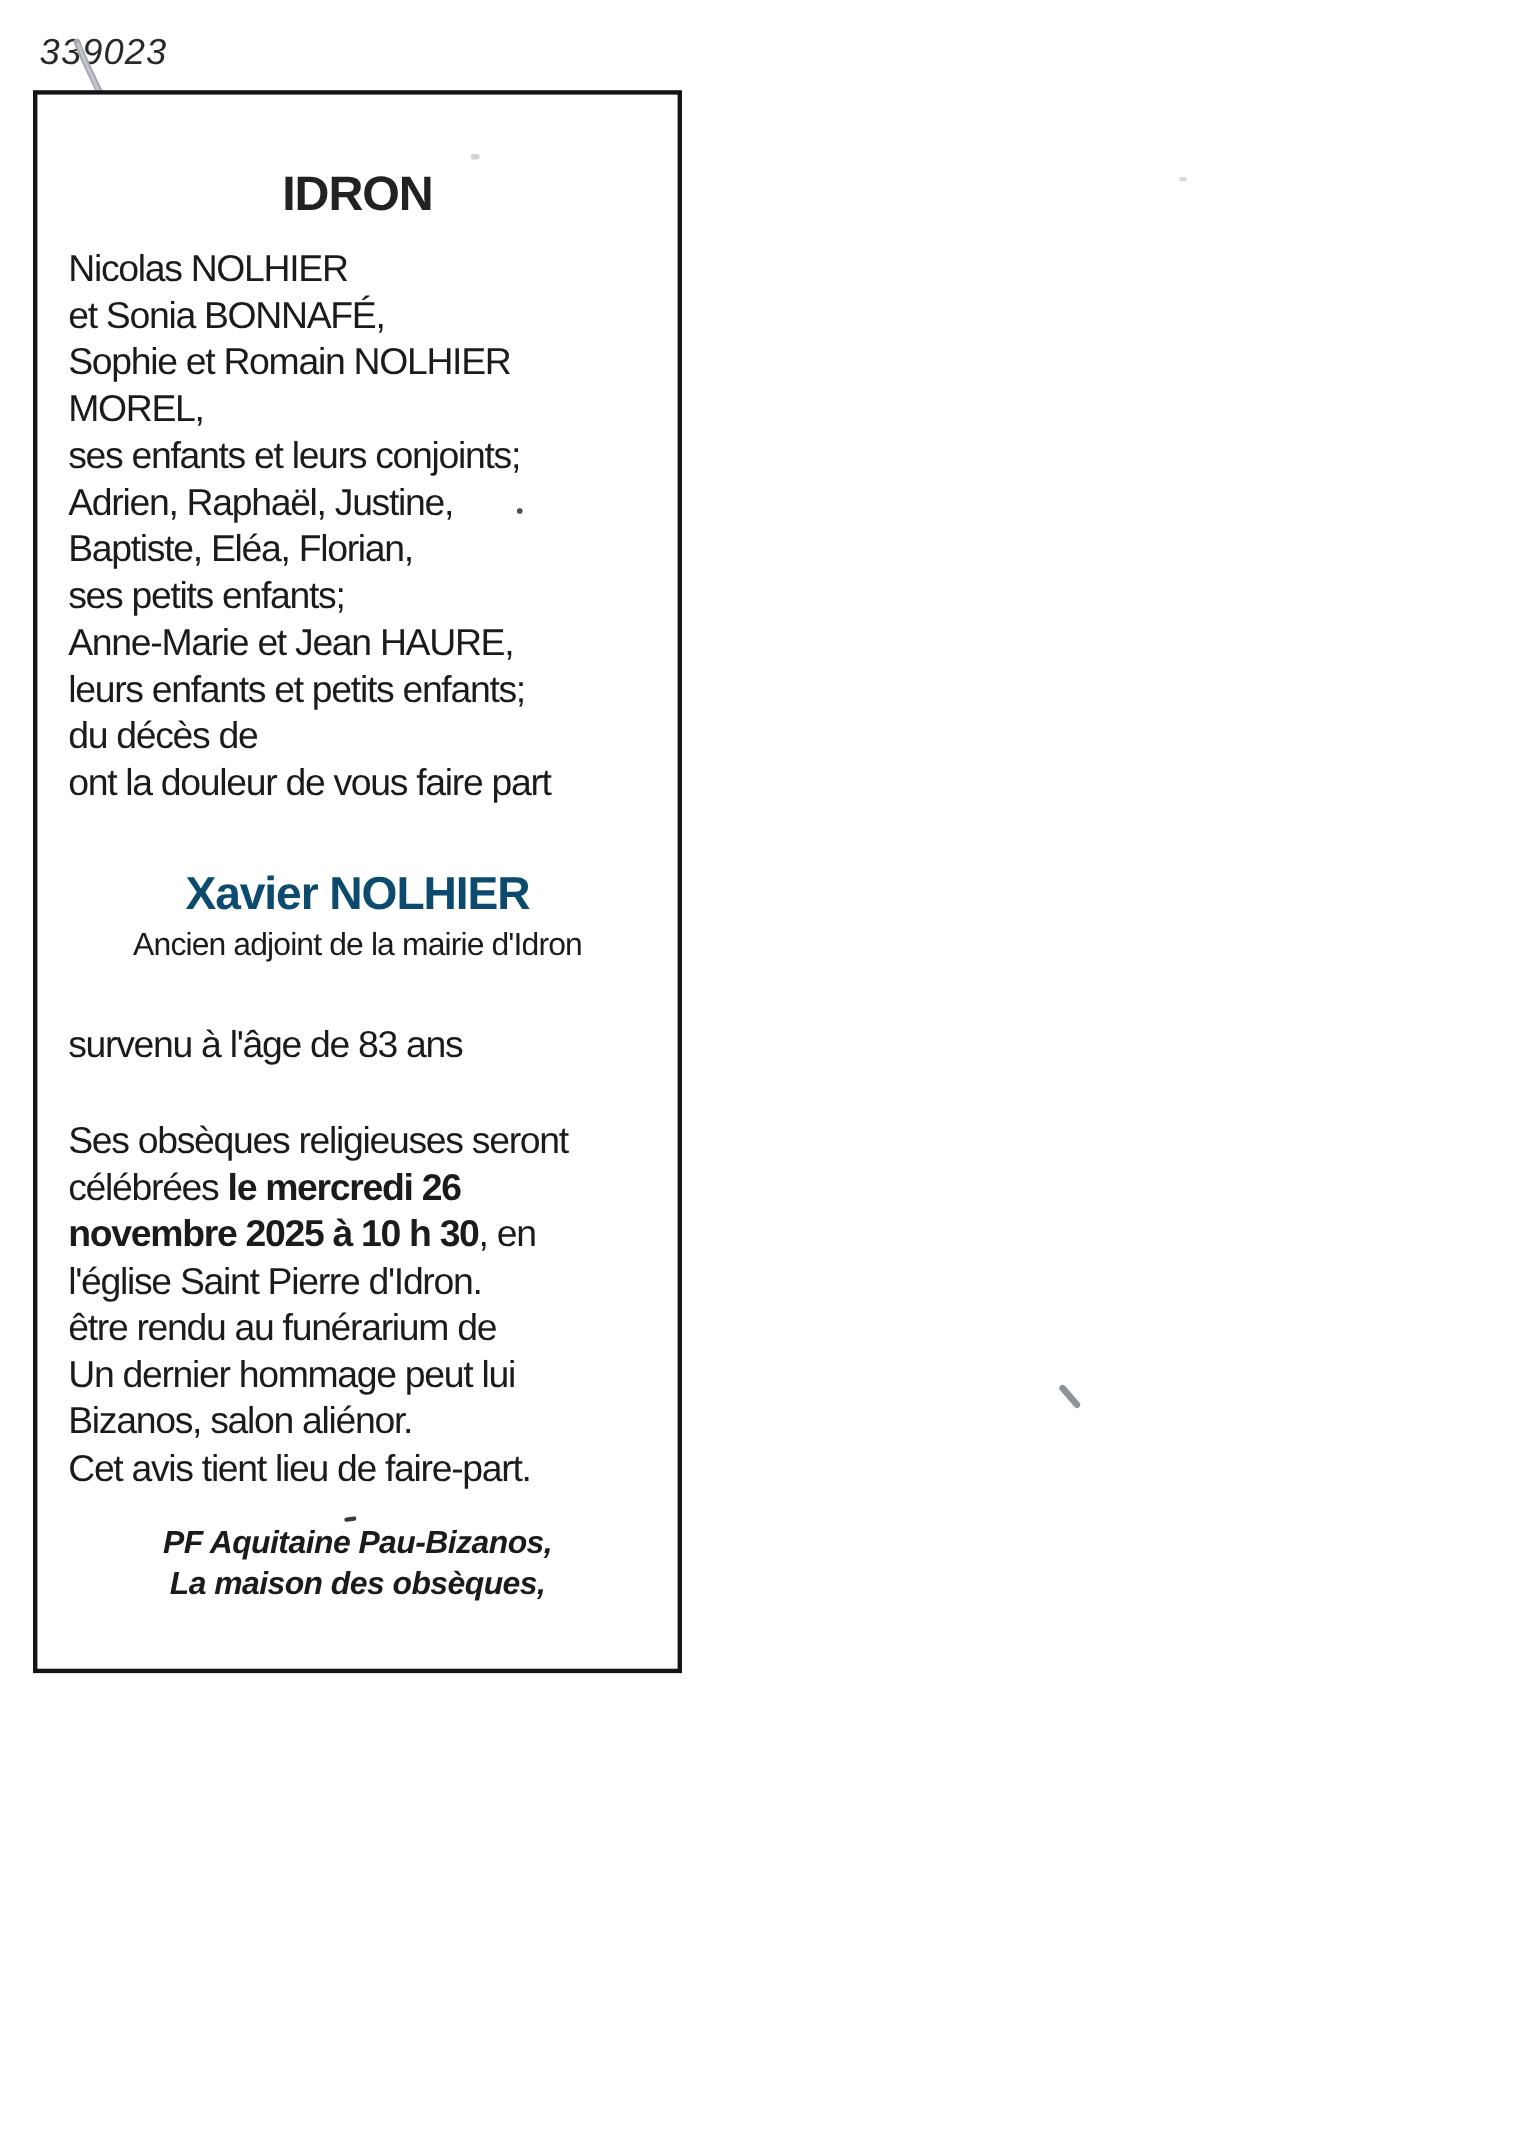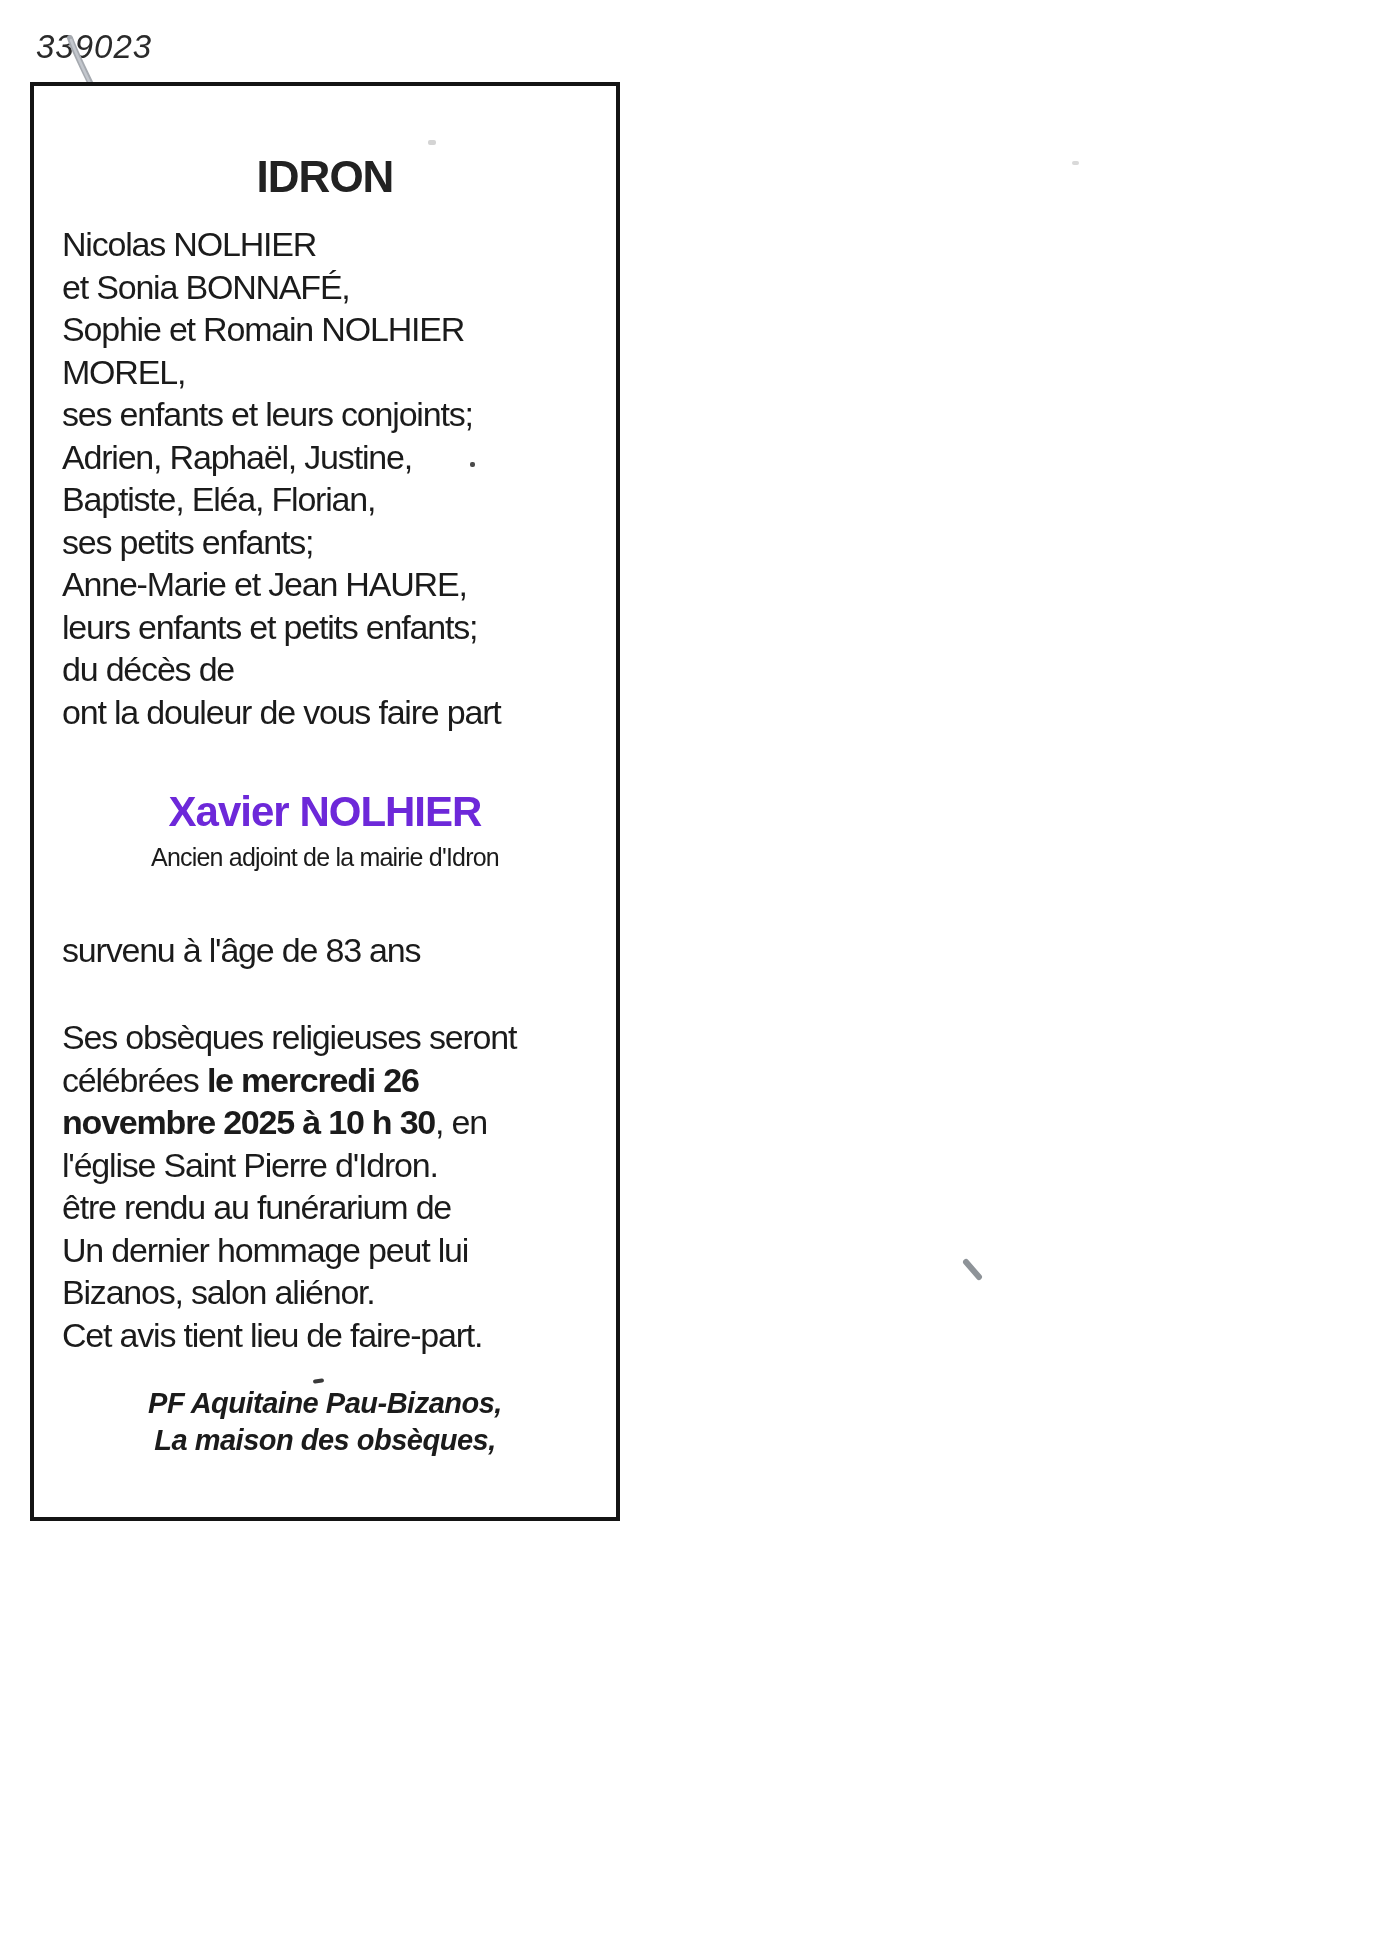--- a/index.html
+++ b/index.html
@@ -59,29 +59,29 @@
   }
   .deceased-name {
     position: absolute;
     top: 702px;
     left: 0;
     width: 100%;
     text-align: center;
     font-size: 42px;
     font-weight: bold;
     letter-spacing: -1px;
-    color: #6d28d9;
+    color: #0c4a6e;
   }
   .deceased-title {
     position: absolute;
     top: 757px;
     left: 0;
     width: 100%;
     text-align: center;
-    font-size: 25px;
+    font-size: 29px;
     letter-spacing: -0.8px;
     white-space: nowrap;
   }
   .age-line {
     position: absolute;
     top: 845px;
     left: 28px;
     font-size: 34px;
     letter-spacing: -1.2px;
     white-space: nowrap;

